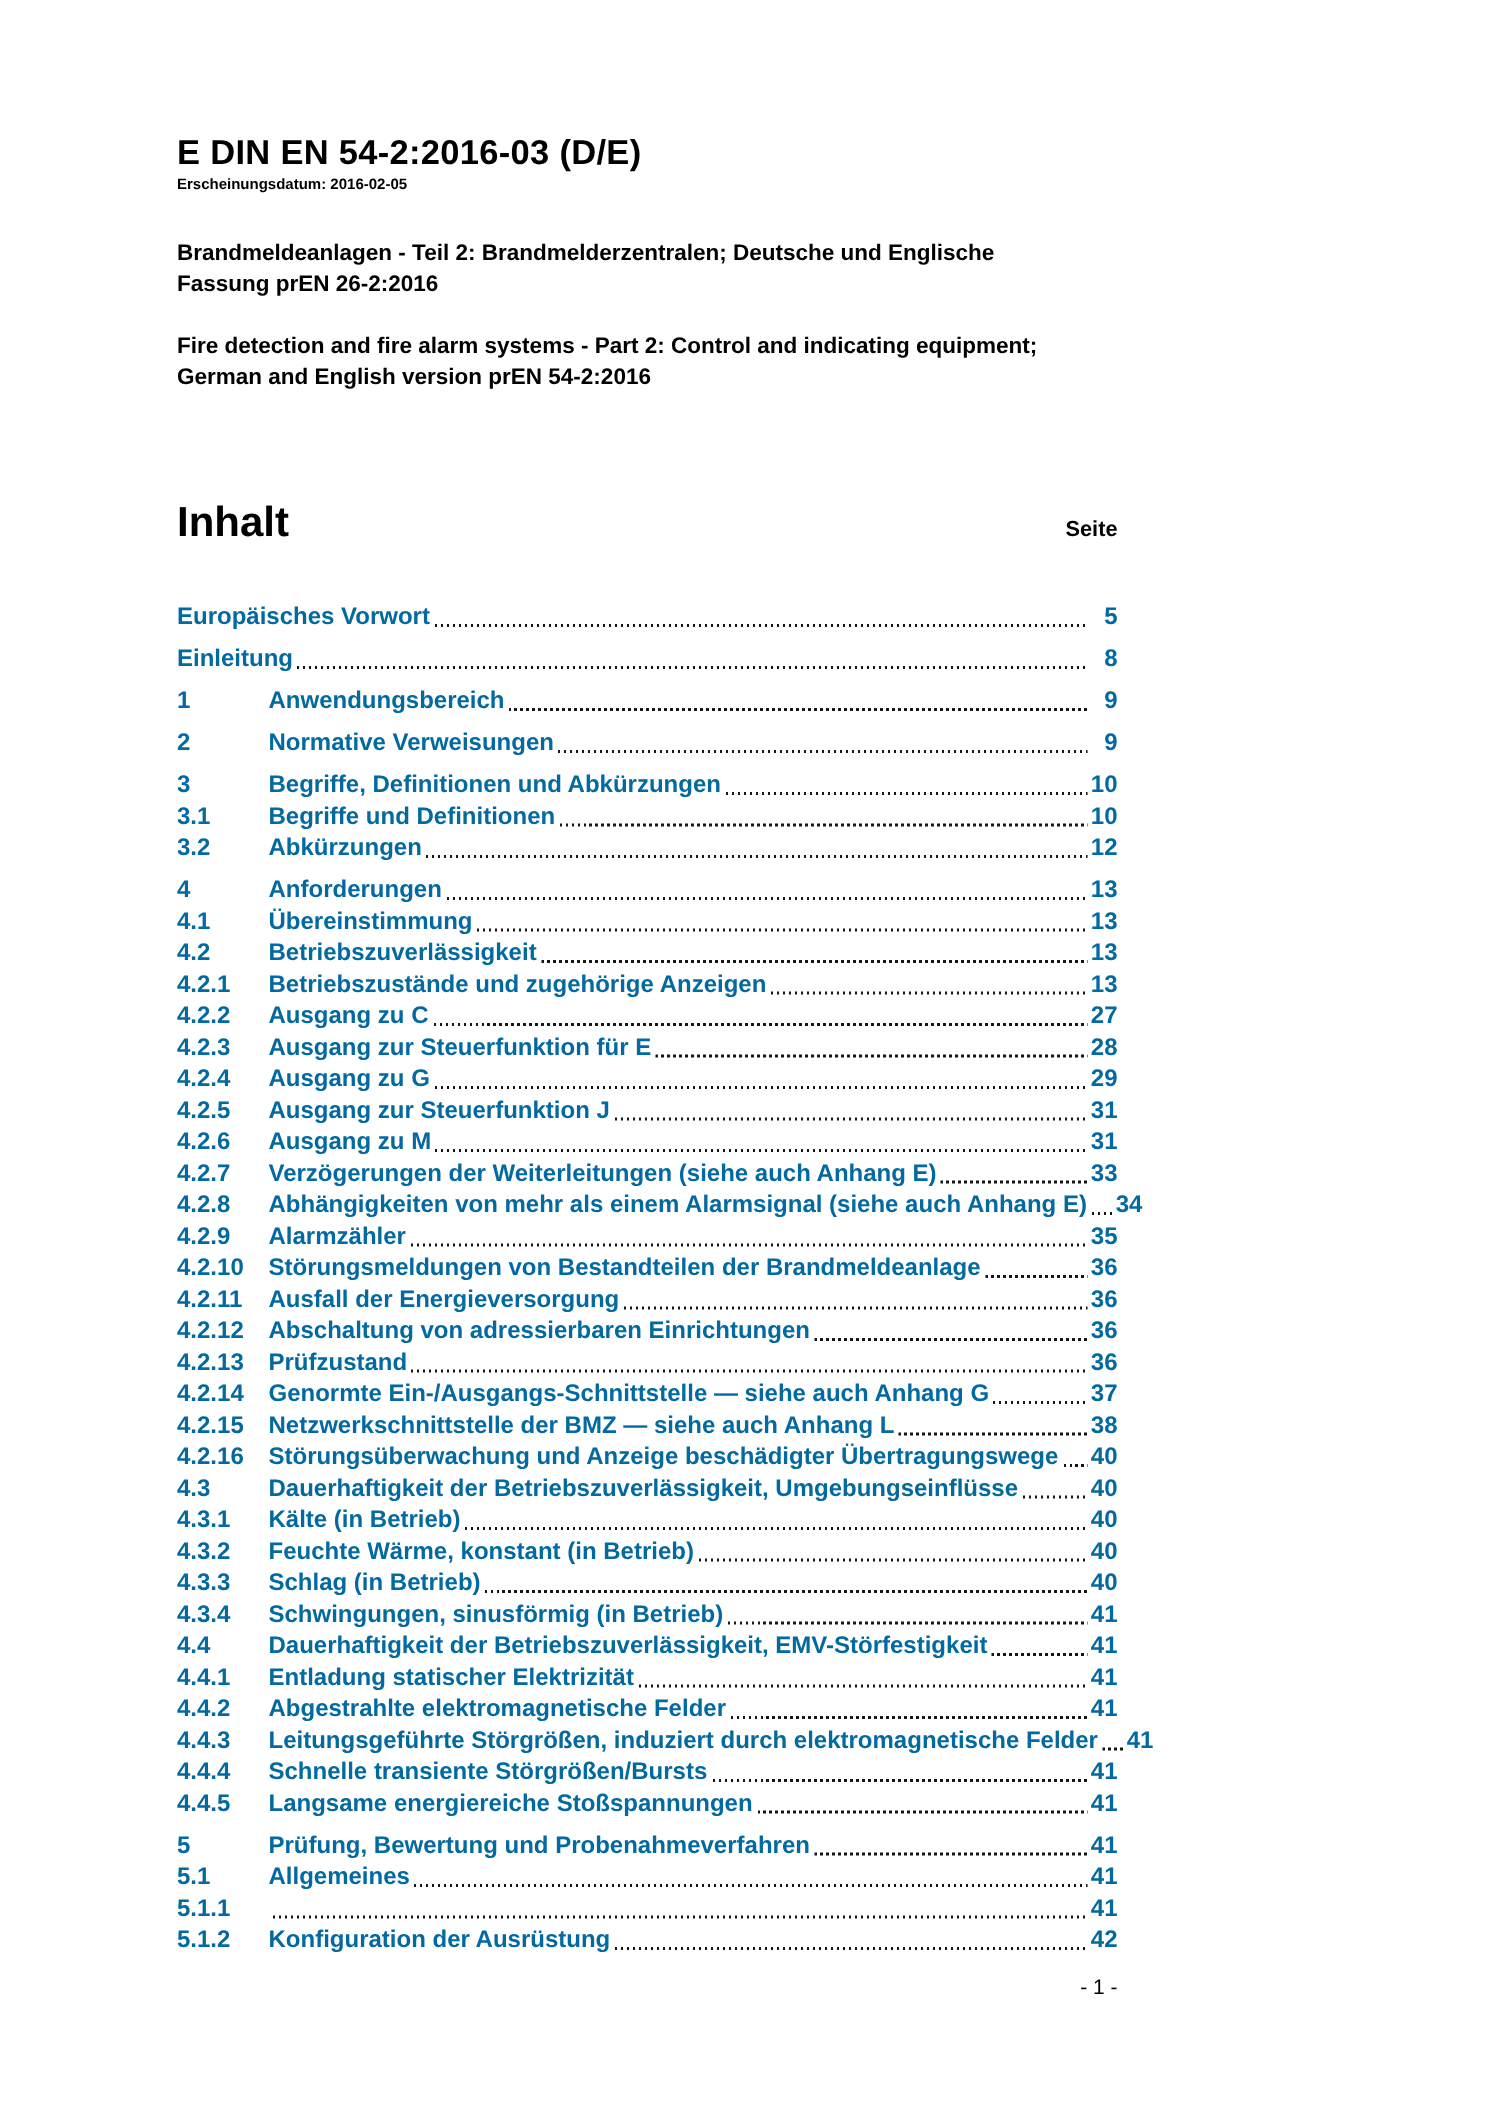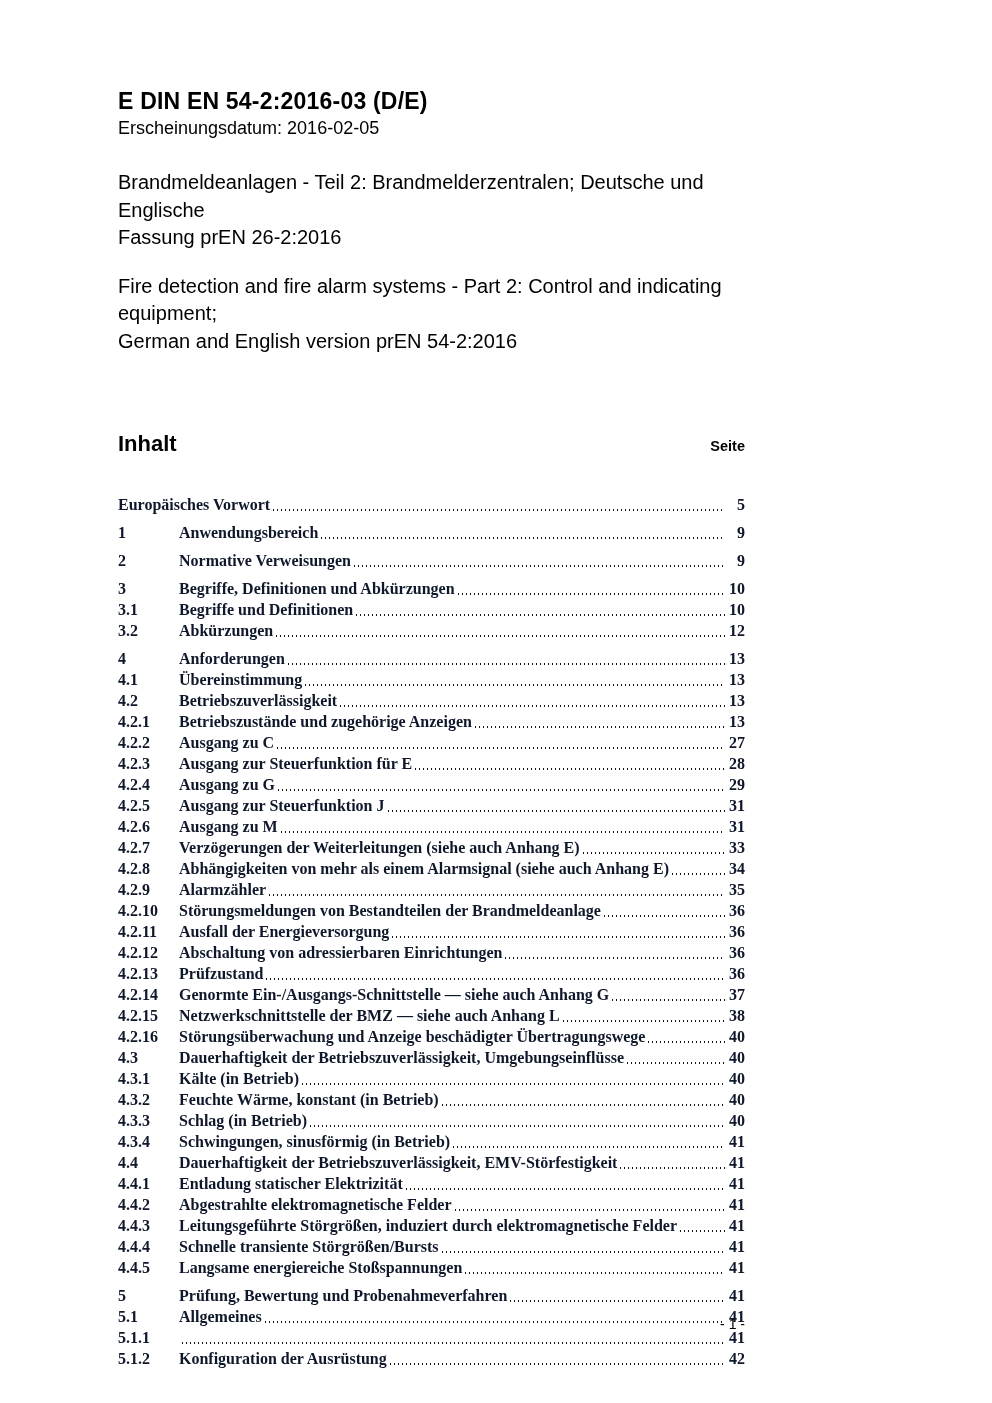--- a/index.html
+++ b/index.html
@@ -18,39 +18,40 @@
     padding: 88px 67px 0 118px;
     background: #fff;
     overflow: hidden;
   }
   .doc-number {
     font-size: 23px;
     font-weight: bold;
     letter-spacing: 0.2px;
   }
   .pubdate {
-    font-size: 18px;
+    font-size: 10px;
     margin-top: 3px;
-  }
-  .title-block { margin-top: 30px; font-size: 20px; font-weight: normal; line-height: 1.38; }
+    font-weight: bold;
+  }
+  .title-block { margin-top: 30px; font-size: 15px; font-weight: bold; line-height: 1.38; }
   .title-block.en { margin-top: 21px; }
   .toc-head {
     display: flex;
     justify-content: space-between;
     align-items: baseline;
     margin-top: 46px;
   }
-  .inhalt { font-size: 22px; font-weight: bold; }
+  .inhalt { font-size: 28px; font-weight: bold; }
   .seite  { font-size: 14.5px; font-weight: bold; margin-top: 36px; }
   #toc {
     margin-top: 37px;
-    font-family: Liberation Serif, serif;
+    font-family: Liberation Sans, sans-serif;
     font-weight: bold;
     font-size: 16px;
-    color: #0f172a;
+    color: #0369a1;
   }
   .toc-row {
     display: flex;
     align-items: baseline;
     line-height: 21px;
   }
   .toc-row.group-gap { margin-top: 7px; }
   .toc-num {
     flex: 0 0 61px;
     white-space: nowrap;
@@ -107,20 +108,26 @@
   </div>
 
   <div id="toc">
   <div class="toc-row">
 
     <span class="toc-title">Europäisches Vorwort</span>
     <span class="toc-leader"></span>
     <span class="toc-page">5</span>
   </div>
 
+  <div class="toc-row group-gap">
+
+    <span class="toc-title">Einleitung</span>
+    <span class="toc-leader"></span>
+    <span class="toc-page">8</span>
+  </div>
 
   <div class="toc-row group-gap">
     <span class="toc-num">1</span>
     <span class="toc-title">Anwendungsbereich</span>
     <span class="toc-leader"></span>
     <span class="toc-page">9</span>
   </div>
 
   <div class="toc-row group-gap">
     <span class="toc-num">2</span>

